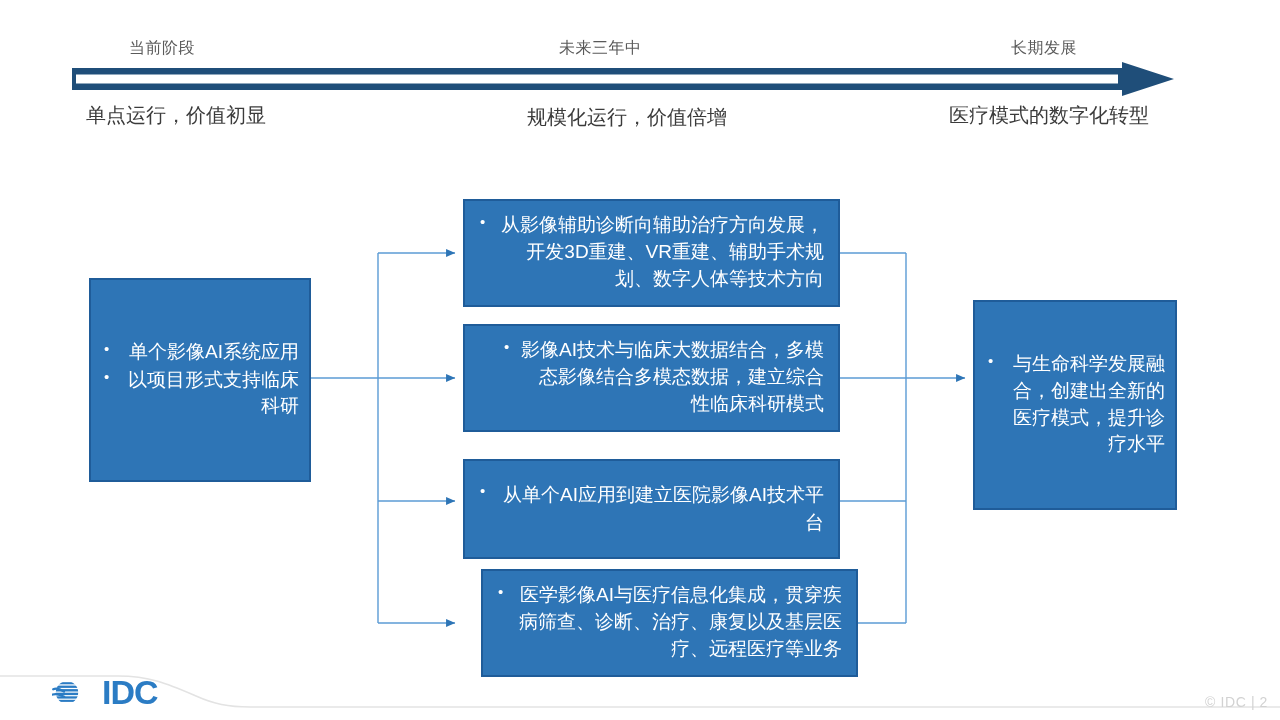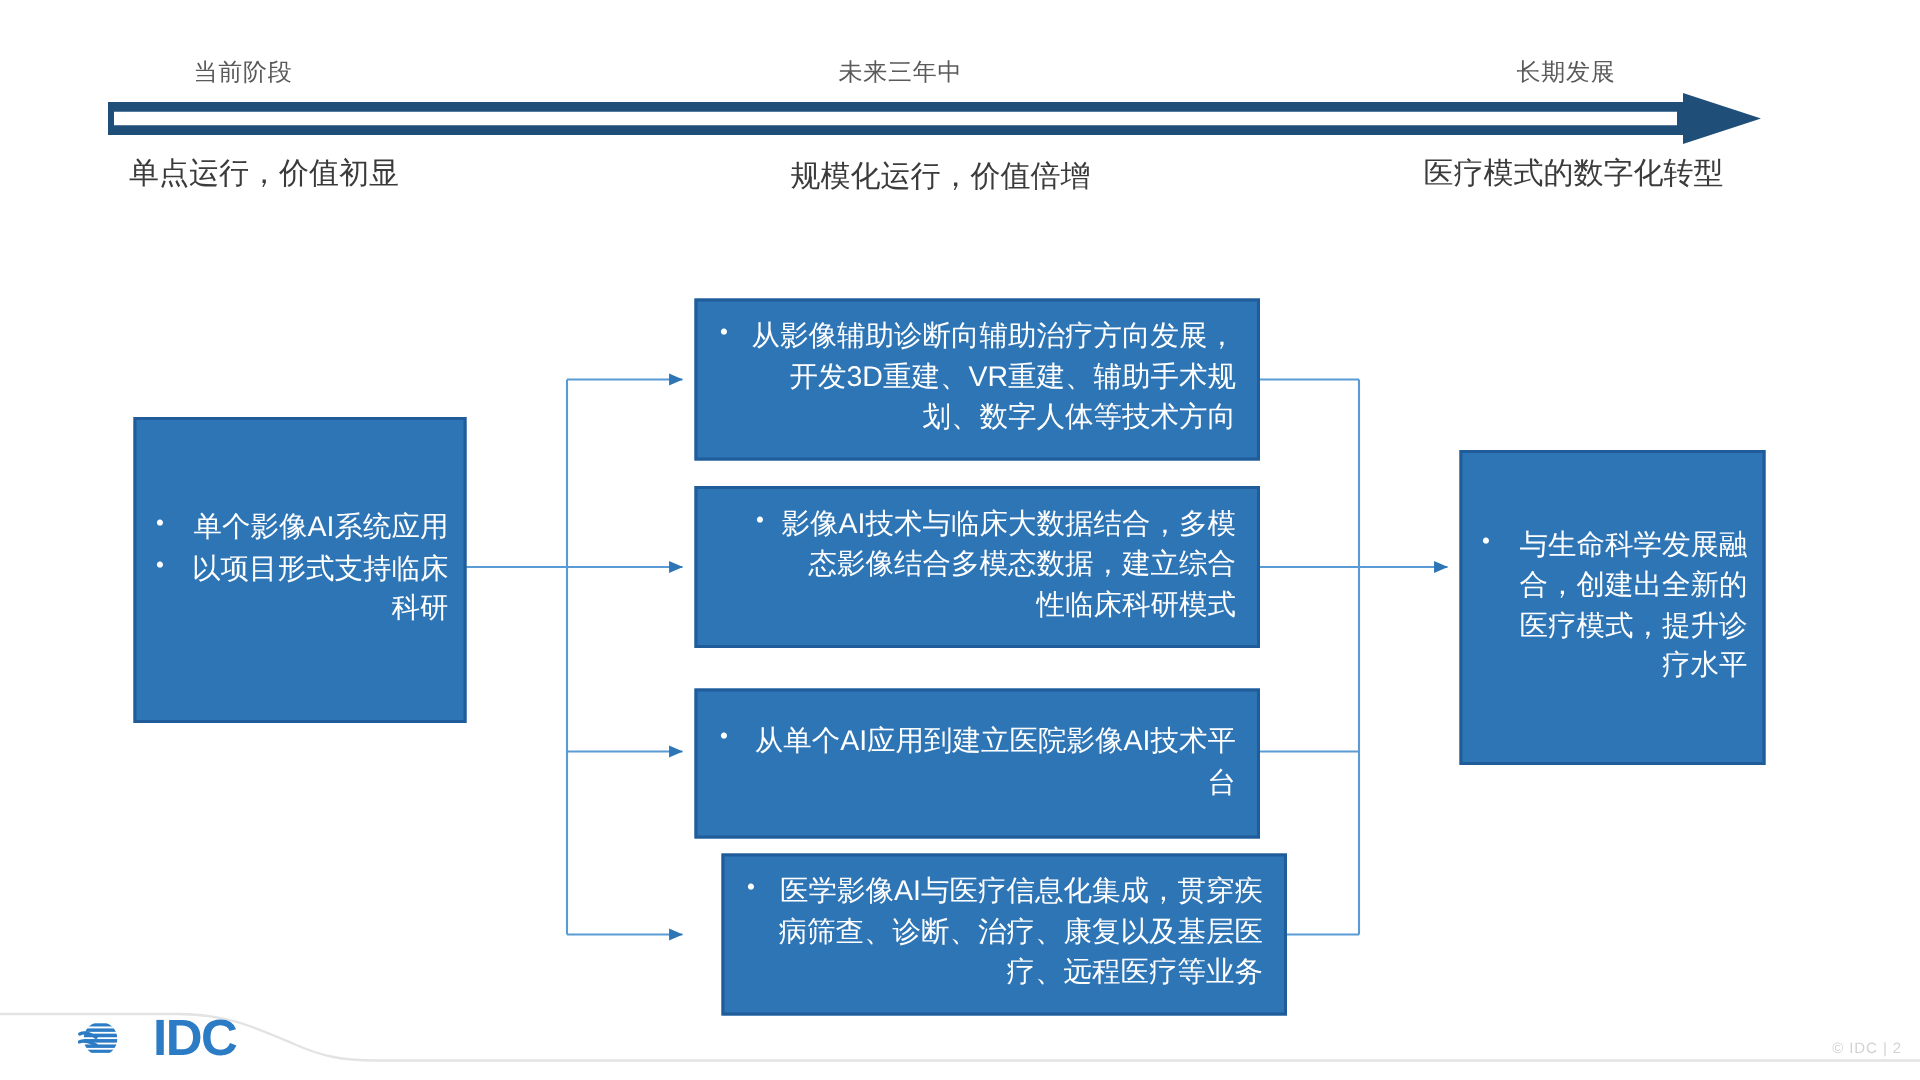--- a/index.html
+++ b/index.html
@@ -133,21 +133,21 @@
     font-weight: bold;
     color: #2b7cc4;
     letter-spacing: -1px;
     line-height: 1;
   }
 
   .copyright {
     position: absolute;
     right: 12px;
     top: 694px;
-    font-size: 10px;
+    font-size: 14px;
     color: #d2d2d2;
     white-space: nowrap;
     letter-spacing: 0.6px;
   }
 </style>
 </head>
 <body>
 
 <div class="slide">
 

